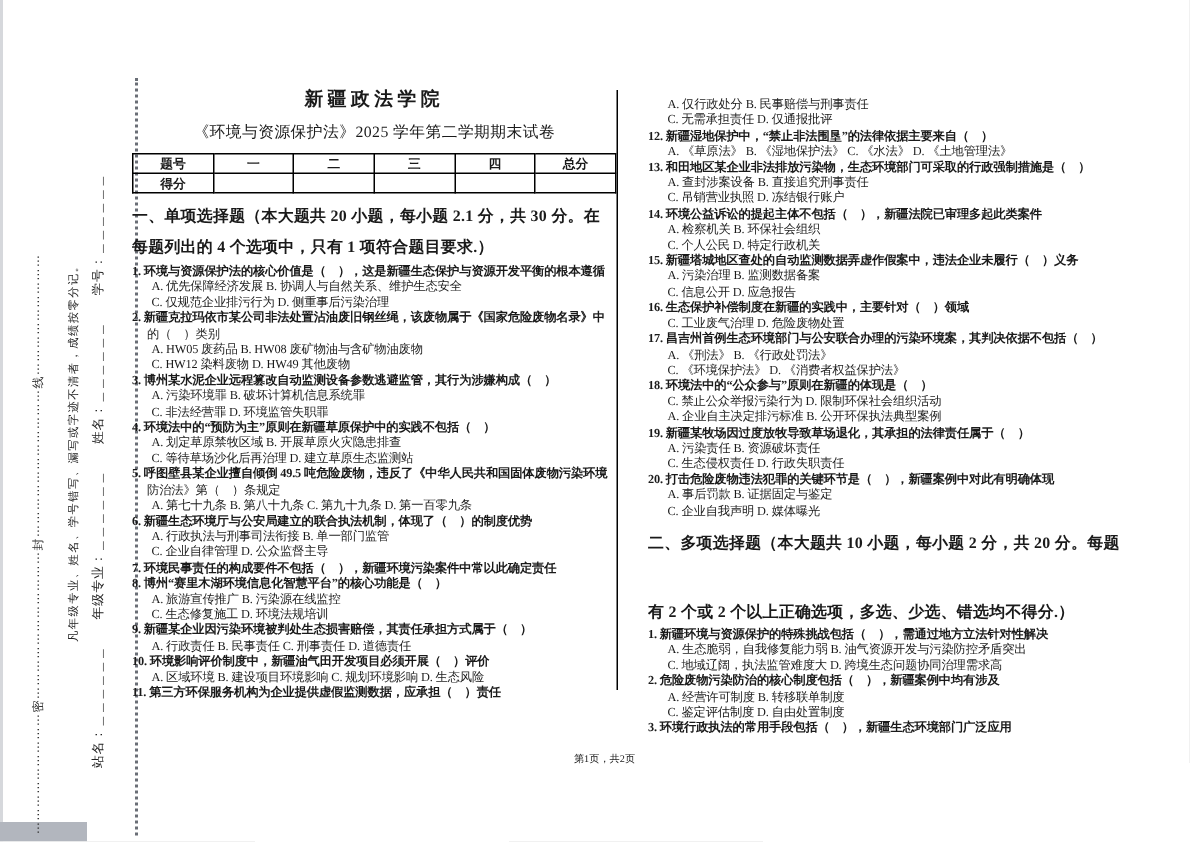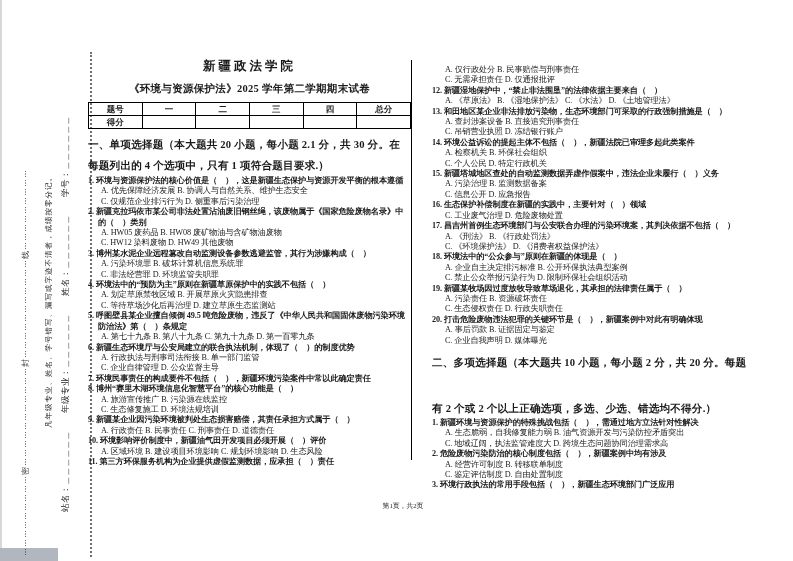--- a/index.html
+++ b/index.html
@@ -18,32 +18,32 @@
   .seal-warning{left:44px;top:428px;font-size:7.5px;letter-spacing:1px;color:#222;}
   .seal-chars{left:20px;top:556px;font-size:8px;letter-spacing:1px;color:#333;}
   .binding-rule{position:absolute;left:90px;top:52px;height:505px;width:0;border-left:2px dotted #6a6e76;}
   
   .col{position:absolute;overflow:hidden;}
   .col-left{left:88px;top:58px;width:323px;height:460px;}
   .col-right{left:432px;top:60px;width:332px;height:455px;}
   .divider{position:absolute;left:411px;top:60px;width:1px;height:400px;background:#000;}
   
   .school{text-align:center;font-size:12.5px;font-weight:bold;letter-spacing:3px;line-height:16px;}
-  .exam-title{text-align:center;font-size:10.5px;font-weight:bold;margin-top:8px;line-height:13px;letter-spacing:.3px;}
+  .exam-title{text-align:center;font-size:10.5px;font-weight:normal;margin-top:8px;line-height:13px;letter-spacing:.3px;}
   
   table.score{width:100%;margin-top:7px;border-collapse:collapse;table-layout:fixed;border:1.5px solid #000;}
   table.score td{border:1px solid #000;height:12px;font-size:8.5px;font-weight:bold;text-align:center;padding:0;line-height:12px;}
   
   .lines{margin-top:5px;}
   .line{white-space:nowrap;font-size:8.2px;line-height:10.4px;letter-spacing:-.1px;}
   .l-sec{font-size:10.6px;font-weight:bold;line-height:21px;letter-spacing:.2px;}
   .l-sec2{font-size:10.6px;font-weight:bold;line-height:18px;letter-spacing:.2px;margin-top:28px;}
   .l-sec2.first{margin-top:8px;}
   .l-stem{font-weight:bold;}
-  .l-cont{font-weight:bold;padding-left:10px;}
+  .l-cont{font-weight:normal;padding-left:10px;}
   .l-opt{padding-left:13px;}
   
   .footer{position:absolute;left:348px;top:501px;width:110px;text-align:center;font-size:6.8px;color:#222;}
 </style>
 </head>
 <body>
 
 <div class="page">
 
   <div class="edge-left"></div>
@@ -134,22 +134,22 @@
         <div class="line l-opt">C. 个人公民  D. 特定行政机关</div>
         <div class="line l-stem">15. 新疆塔城地区查处的自动监测数据弄虚作假案中，违法企业未履行（　）义务</div>
         <div class="line l-opt">A. 污染治理  B. 监测数据备案</div>
         <div class="line l-opt">C. 信息公开  D. 应急报告</div>
         <div class="line l-stem">16. 生态保护补偿制度在新疆的实践中，主要针对（　）领域</div>
         <div class="line l-opt">C. 工业废气治理  D. 危险废物处置</div>
         <div class="line l-stem">17. 昌吉州首例生态环境部门与公安联合办理的污染环境案，其判决依据不包括（　）</div>
         <div class="line l-opt">A. 《刑法》  B. 《行政处罚法》</div>
         <div class="line l-opt">C. 《环境保护法》  D. 《消费者权益保护法》</div>
         <div class="line l-stem">18. 环境法中的“公众参与”原则在新疆的体现是（　）</div>
+        <div class="line l-opt">C. 禁止公众举报污染行为  D. 限制环保社会组织活动</div>
         <div class="line l-opt">A. 企业自主决定排污标准  B. 公开环保执法典型案例</div>
-        <div class="line l-opt">C. 禁止公众举报污染行为  D. 限制环保社会组织活动</div>
         <div class="line l-stem">19. 新疆某牧场因过度放牧导致草场退化，其承担的法律责任属于（　）</div>
         <div class="line l-opt">A. 污染责任  B. 资源破坏责任</div>
         <div class="line l-opt">C. 生态侵权责任  D. 行政失职责任</div>
         <div class="line l-stem">20. 打击危险废物违法犯罪的关键环节是（　），新疆案例中对此有明确体现</div>
         <div class="line l-opt">A. 事后罚款  B. 证据固定与鉴定</div>
         <div class="line l-opt">C. 企业自我声明  D. 媒体曝光</div>
         <div class="line l-sec2 first">二、多项选择题（本大题共 10 小题，每小题 2 分，共 20 分。每题</div>
         <div class="line l-sec2">有 2 个或 2 个以上正确选项，多选、少选、错选均不得分.）</div>
         <div class="line l-stem">1. 新疆环境与资源保护的特殊挑战包括（　），需通过地方立法针对性解决</div>
         <div class="line l-opt">A. 生态脆弱，自我修复能力弱  B. 油气资源开发与污染防控矛盾突出</div>

